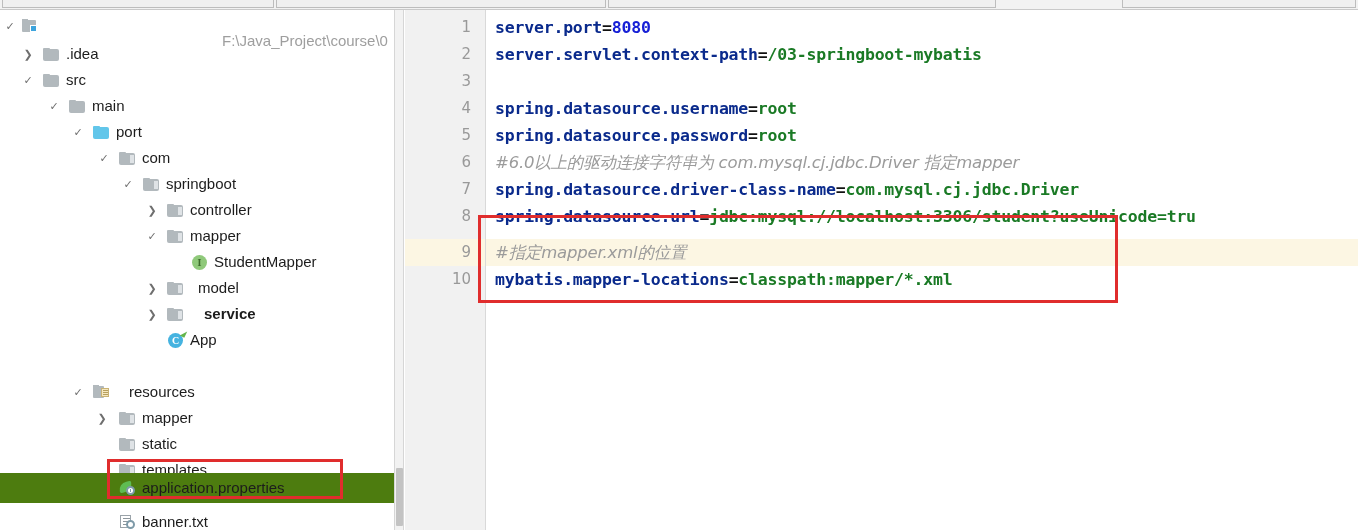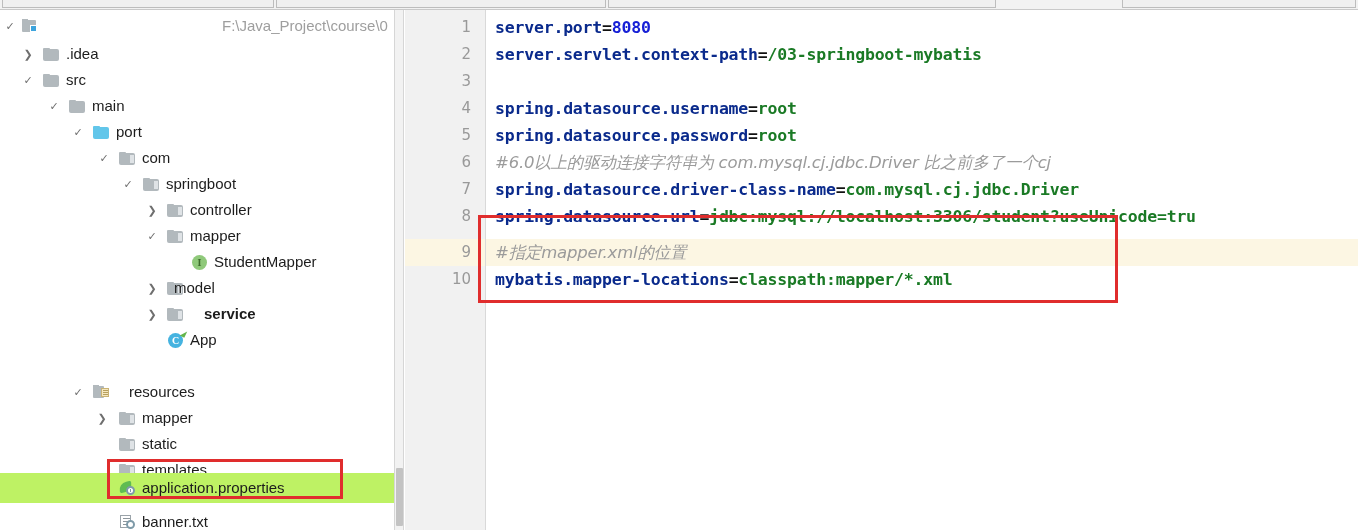--- a/index.html
+++ b/index.html
@@ -15,21 +15,21 @@
   .toolbar-strip{position:absolute;left:0;top:0;width:1358px;height:10px;background:#f2f2f2;}
   .tb-seg{position:absolute;top:0;height:8px;background:#f0f0f0;border:1px solid #bdbdbd;border-top:none;box-sizing:border-box;}
   .tb-line{position:absolute;left:0;top:9px;width:1358px;height:1px;background:#c9c9c9;}
 
   
   .tree-panel{position:absolute;left:0;top:10px;width:394px;height:520px;background:#ffffff;overflow:hidden;}
   .tree-scroll-edge{position:absolute;left:394px;top:10px;width:10px;height:520px;background:#f2f2f2;border-left:1px solid #d6d6d6;border-right:1px solid #d6d6d6;box-sizing:border-box;}
   .tree-thumb{position:absolute;left:396px;top:468px;width:7px;height:58px;background:#c3c3c3;border-radius:1px;}
 
   .row{position:absolute;left:0;width:394px;height:26px;line-height:26px;white-space:nowrap;font-size:15px;color:#1c1c1c;}
-  .row.sel{background:#bef264;width:486px;}
+  .row.sel{background:#4d7c0f;width:486px;}
   .row .arrow{position:absolute;width:14px;height:26px;color:#6e6e6e;font-size:11px;text-align:center;line-height:26px;}
   .row .ico{position:absolute;width:17px;height:26px;}
   .row .lbl{position:absolute;white-space:nowrap;}
   .row .proj{font-weight:bold;}
   .row .path{color:#9e9e9e;font-weight:normal;}
 
   
   .f-ico{position:relative;display:block;width:16px;height:13px;margin-top:7px;}
   .f-ico .bk{position:absolute;left:0;top:1px;width:16px;height:12px;background:#b2b9bd;border-radius:1px 2px 2px 2px;}
   .f-ico .tab{position:absolute;left:0;top:0px;width:7px;height:3px;background:#b2b9bd;border-radius:1px 1px 0 0;}
@@ -108,21 +108,21 @@
 
     <div class="row" style="top:3px;">
       <span class="arrow" style="left:3px;">✓</span>
       <span class="ico" style="left:22px;">
         <span class="m-ico">
             <span class="t"></span>
             <span class="b"></span>
             <span class="sq"></span>
           </span>
       </span>
-      <span class="lbl path" style="left:222px;">F:\Java_Project\course\0</span>
+      <span class="lbl path" style="left:222px;margin-top:15px;">F:\Java_Project\course\0</span>
     </div>
 
     <div class="row" style="top:31px;">
       <span class="arrow" style="left:21px;">❯</span>
       <span class="ico" style="left:43px;">
         <span class="f-ico plain">
             <span class="tab"></span>
             <span class="bk"></span>
           </span>
       </span>
@@ -221,21 +221,21 @@
 
     <div class="row" style="top:265px;">
       <span class="arrow" style="left:145px;">❯</span>
       <span class="ico" style="left:167px;">
         <span class="f-ico">
             <span class="tab"></span>
             <span class="bk"></span>
             <span class="dog"></span>
           </span>
       </span>
-      <span class="lbl" style="left:174px;">model</span>
+      <span class="lbl" style="left:198px;">model</span>
     </div>
 
     <div class="row" style="top:291px;">
       <span class="arrow" style="left:145px;">❯</span>
       <span class="ico" style="left:167px;">
         <span class="f-ico">
             <span class="tab"></span>
             <span class="bk"></span>
             <span class="dog"></span>
           </span>
@@ -357,21 +357,21 @@
       <span class="k">server.servlet.context-path</span><span class="eq">=</span><span class="v">/03-springboot-mybatis</span>
     </div>
     <div class="code" style="top:58px;"></div>
     <div class="code" style="top:85px;">
       <span class="k">spring.datasource.username</span><span class="eq">=</span><span class="v">root</span>
     </div>
     <div class="code" style="top:112px;">
       <span class="k">spring.datasource.password</span><span class="eq">=</span><span class="v">root</span>
     </div>
     <div class="code" style="top:139px;">
-      <span class="cm cmz">#6.0以上的驱动连接字符串为 com.mysql.cj.jdbc.Driver   比之前多了一个cj</span>
+      <span class="cm cmz">#6.0以上的驱动连接字符串为 com.mysql.cj.jdbc.Driver   指定mapper</span>
     </div>
     <div class="code" style="top:166px;">
       <span class="k">spring.datasource.driver-class-name</span><span class="eq">=</span><span class="v">com.mysql.cj.jdbc.Driver</span>
     </div>
     <div class="code" style="top:193px;">
       <span class="k">spring.datasource.url</span><span class="eq">=</span><span class="v">jdbc:mysql://localhost:3306/student?useUnicode=tru</span>
     </div>
     <div class="code" style="top:229px;">
       <span class="cm cmz">#指定mapper.xml的位置</span>
     </div>

